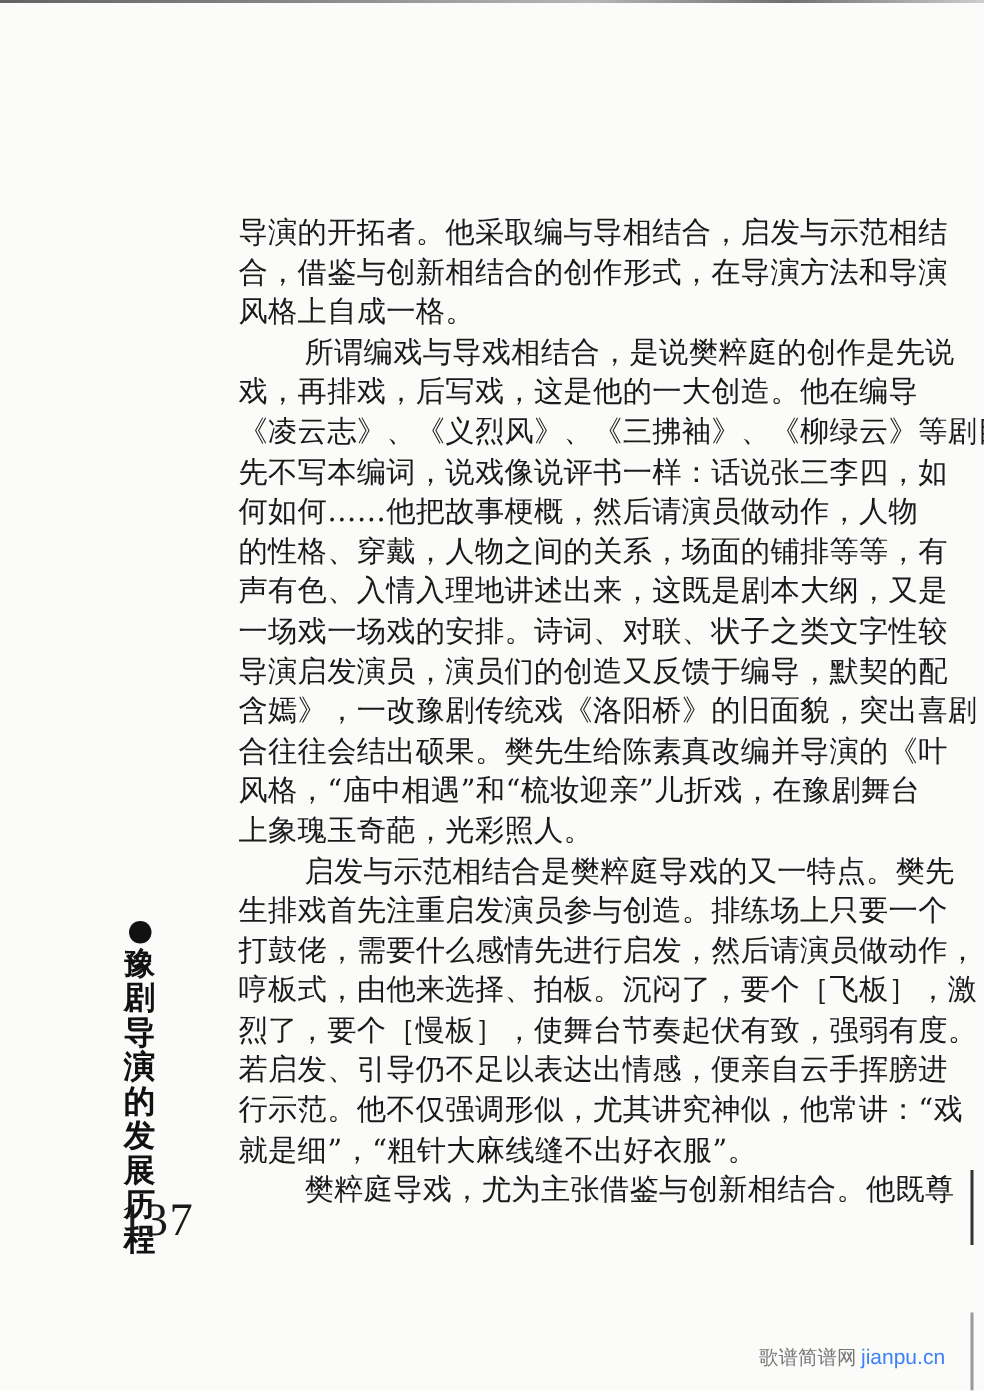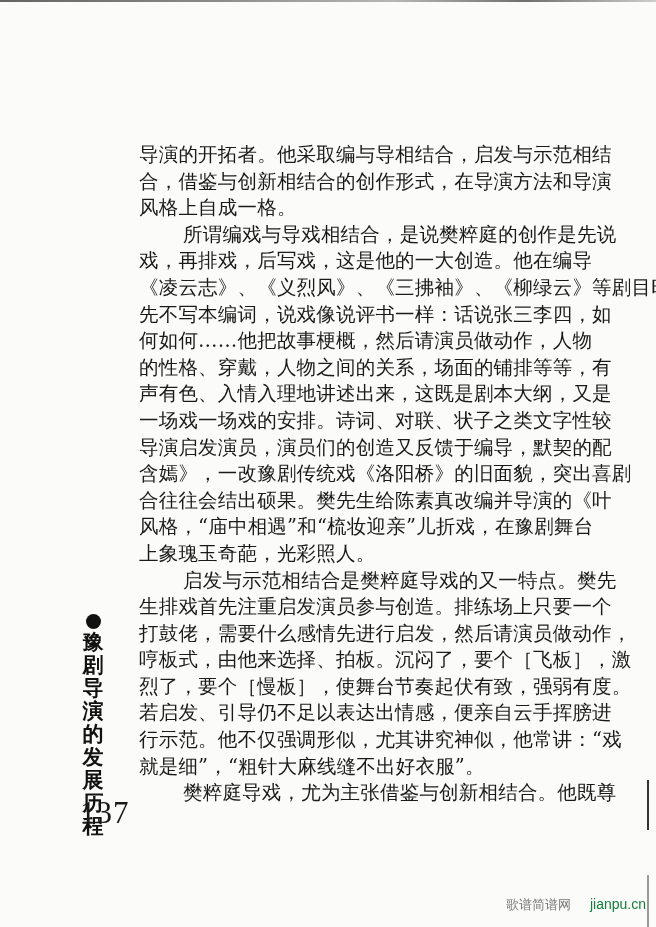--- a/index.html
+++ b/index.html
@@ -21,20 +21,21 @@
   .right-edge-mark.a { top: 780px; height: 50px; }
   .right-edge-mark.b { top: 875px; height: 52px; background: #999; }
   .body-text {
     position: absolute; left: 139px; top: 142px; width: 436px;
   }
   .line {
     height: 26.6px; line-height: 26.6px;
     font-size: 19.5px; white-space: nowrap;
     text-align: justify; text-align-last: justify;
     letter-spacing: 0.2px;
+    margin-left: 20px;
   }
   .line.last { text-align-last: left; }
   .line.indent { padding-left: 44px; }
   .side-title {
     position: absolute; left: 80px; top: 614px; width: 26px;
     display: flex; flex-direction: column; align-items: center;
   }
   .side-dot {
     width: 15px; height: 15px; border-radius: 50%; background: #111; margin-bottom: 2px;
   }
@@ -45,21 +46,21 @@
   .page-number {
     position: absolute; left: 80px; top: 795px;
     font-family: Liberation Serif, serif;
     font-size: 31px; color: #1a1a1a; letter-spacing: 1px;
   }
   .watermark {
     position: absolute; left: 506px; top: 896px;
     font-size: 13px; color: #777;
     font-family: "DejaVu Serif", serif;
   }
-  .watermark .wm-url { color: #15803d; font-family: "Liberation Sans", sans-serif; font-size: 14px; margin-left: 19px; }
+  .watermark .wm-url { color: #3b82f6; font-family: "Liberation Sans", sans-serif; font-size: 14px; margin-left: 3px; }
 </style>
 </head>
 <body>
 
 <div class="top-edge"></div>
 <div class="right-edge-mark a"></div>
 <div class="right-edge-mark b"></div>
 
 <div class="body-text">
   <div class="line">导演的开拓者。他采取编与导相结合，启发与示范相结</div>

